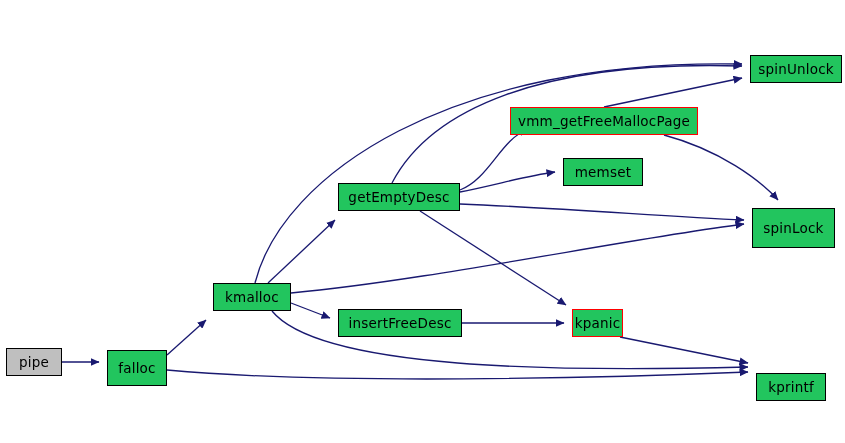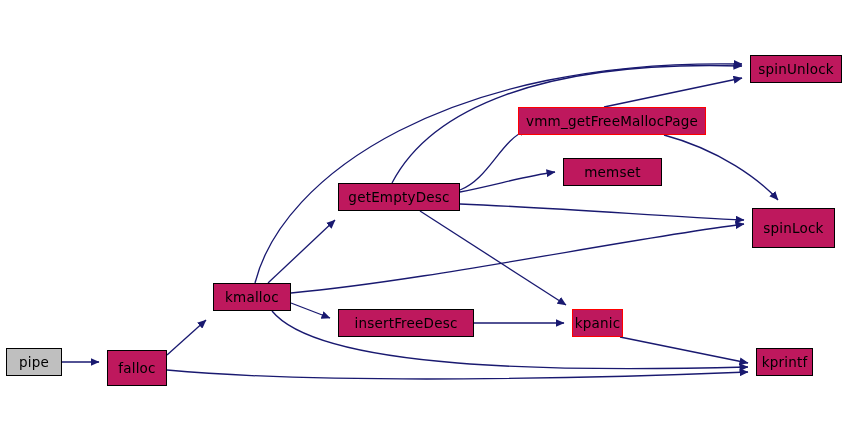--- a/index.html
+++ b/index.html
@@ -1,19 +1,19 @@
 <!DOCTYPE html>
 <html><head>
 <meta charset="utf-8">
 <style>
   html,body{margin:0;padding:0;background:#ffffff;}
   #canvas{position:relative;width:845px;height:443px;background:#ffffff;overflow:hidden;
           font-family:"DejaVu Sans","Liberation Sans",sans-serif;}
   #edges{position:absolute;left:0;top:0;width:845px;height:443px;}
-  .node{position:absolute;box-sizing:border-box;border:1px solid #000000;background:#be185d;
+  .node{position:absolute;box-sizing:border-box;border:1px solid #000000;background:#22c55e;
         display:flex;align-items:center;justify-content:center;font-size:13.5px;color:#000000;
         letter-spacing:0.2px;white-space:nowrap;}
   .node.red{border:1px solid #ff0000;}
   .node.filled{background:#bfbfbf;text-align:right;}
 </style>
 </head>
 <body>
 
 <div id="canvas">
 
@@ -67,35 +67,35 @@
       </div>
       <div class="node" style="left: 107px; top: 350px; width: 60px; height: 36px;">
         <span>falloc</span>
       </div>
       <div class="node" style="left: 213px; top: 283px; width: 78px; height: 28px; justify-content: center;">
         <span>kmalloc</span>
       </div>
       <div class="node" style="left: 338px; top: 183px; width: 122px; height: 28px; justify-content: center;">
         <span>getEmptyDesc</span>
       </div>
-      <div class="node" style="left: 338px; top: 309px; width: 136px; height: 28px;">
+      <div class="node" style="left: 338px; top: 309px; width: 124px; height: 28px;">
         <span>insertFreeDesc</span>
       </div>
-      <div class="node" style="left: 563px; top: 158px; width: 99px; height: 28px;">
+      <div class="node" style="left: 563px; top: 158px; width: 80px; height: 28px;">
         <span>memset</span>
       </div>
-      <div class="node red" style="left: 510px; top: 107px; width: 188px; height: 28px; margin-left: 8px;">
+      <div class="node red" style="left: 510px; top: 107px; width: 188px; height: 28px;">
         <span>vmm_getFreeMallocPage</span>
       </div>
       <div class="node" style="left: 750px; top: 55px; width: 92px; height: 28px;">
         <span>spinUnlock</span>
       </div>
       <div class="node" style="left: 752px; top: 208px; width: 83px; height: 40px;">
         <span>spinLock</span>
       </div>
       <div class="node red" style="left: 572px; top: 309px; width: 51px; height: 28px;">
         <span>kpanic</span>
       </div>
-      <div class="node" style="left: 756px; top: 348px; width: 57px; height: 28px;">
+      <div class="node" style="left: 756px; top: 373px; width: 70px; height: 28px;">
         <span>kprintf</span>
       </div>
     </div>
 </div>
 
 </body></html>

